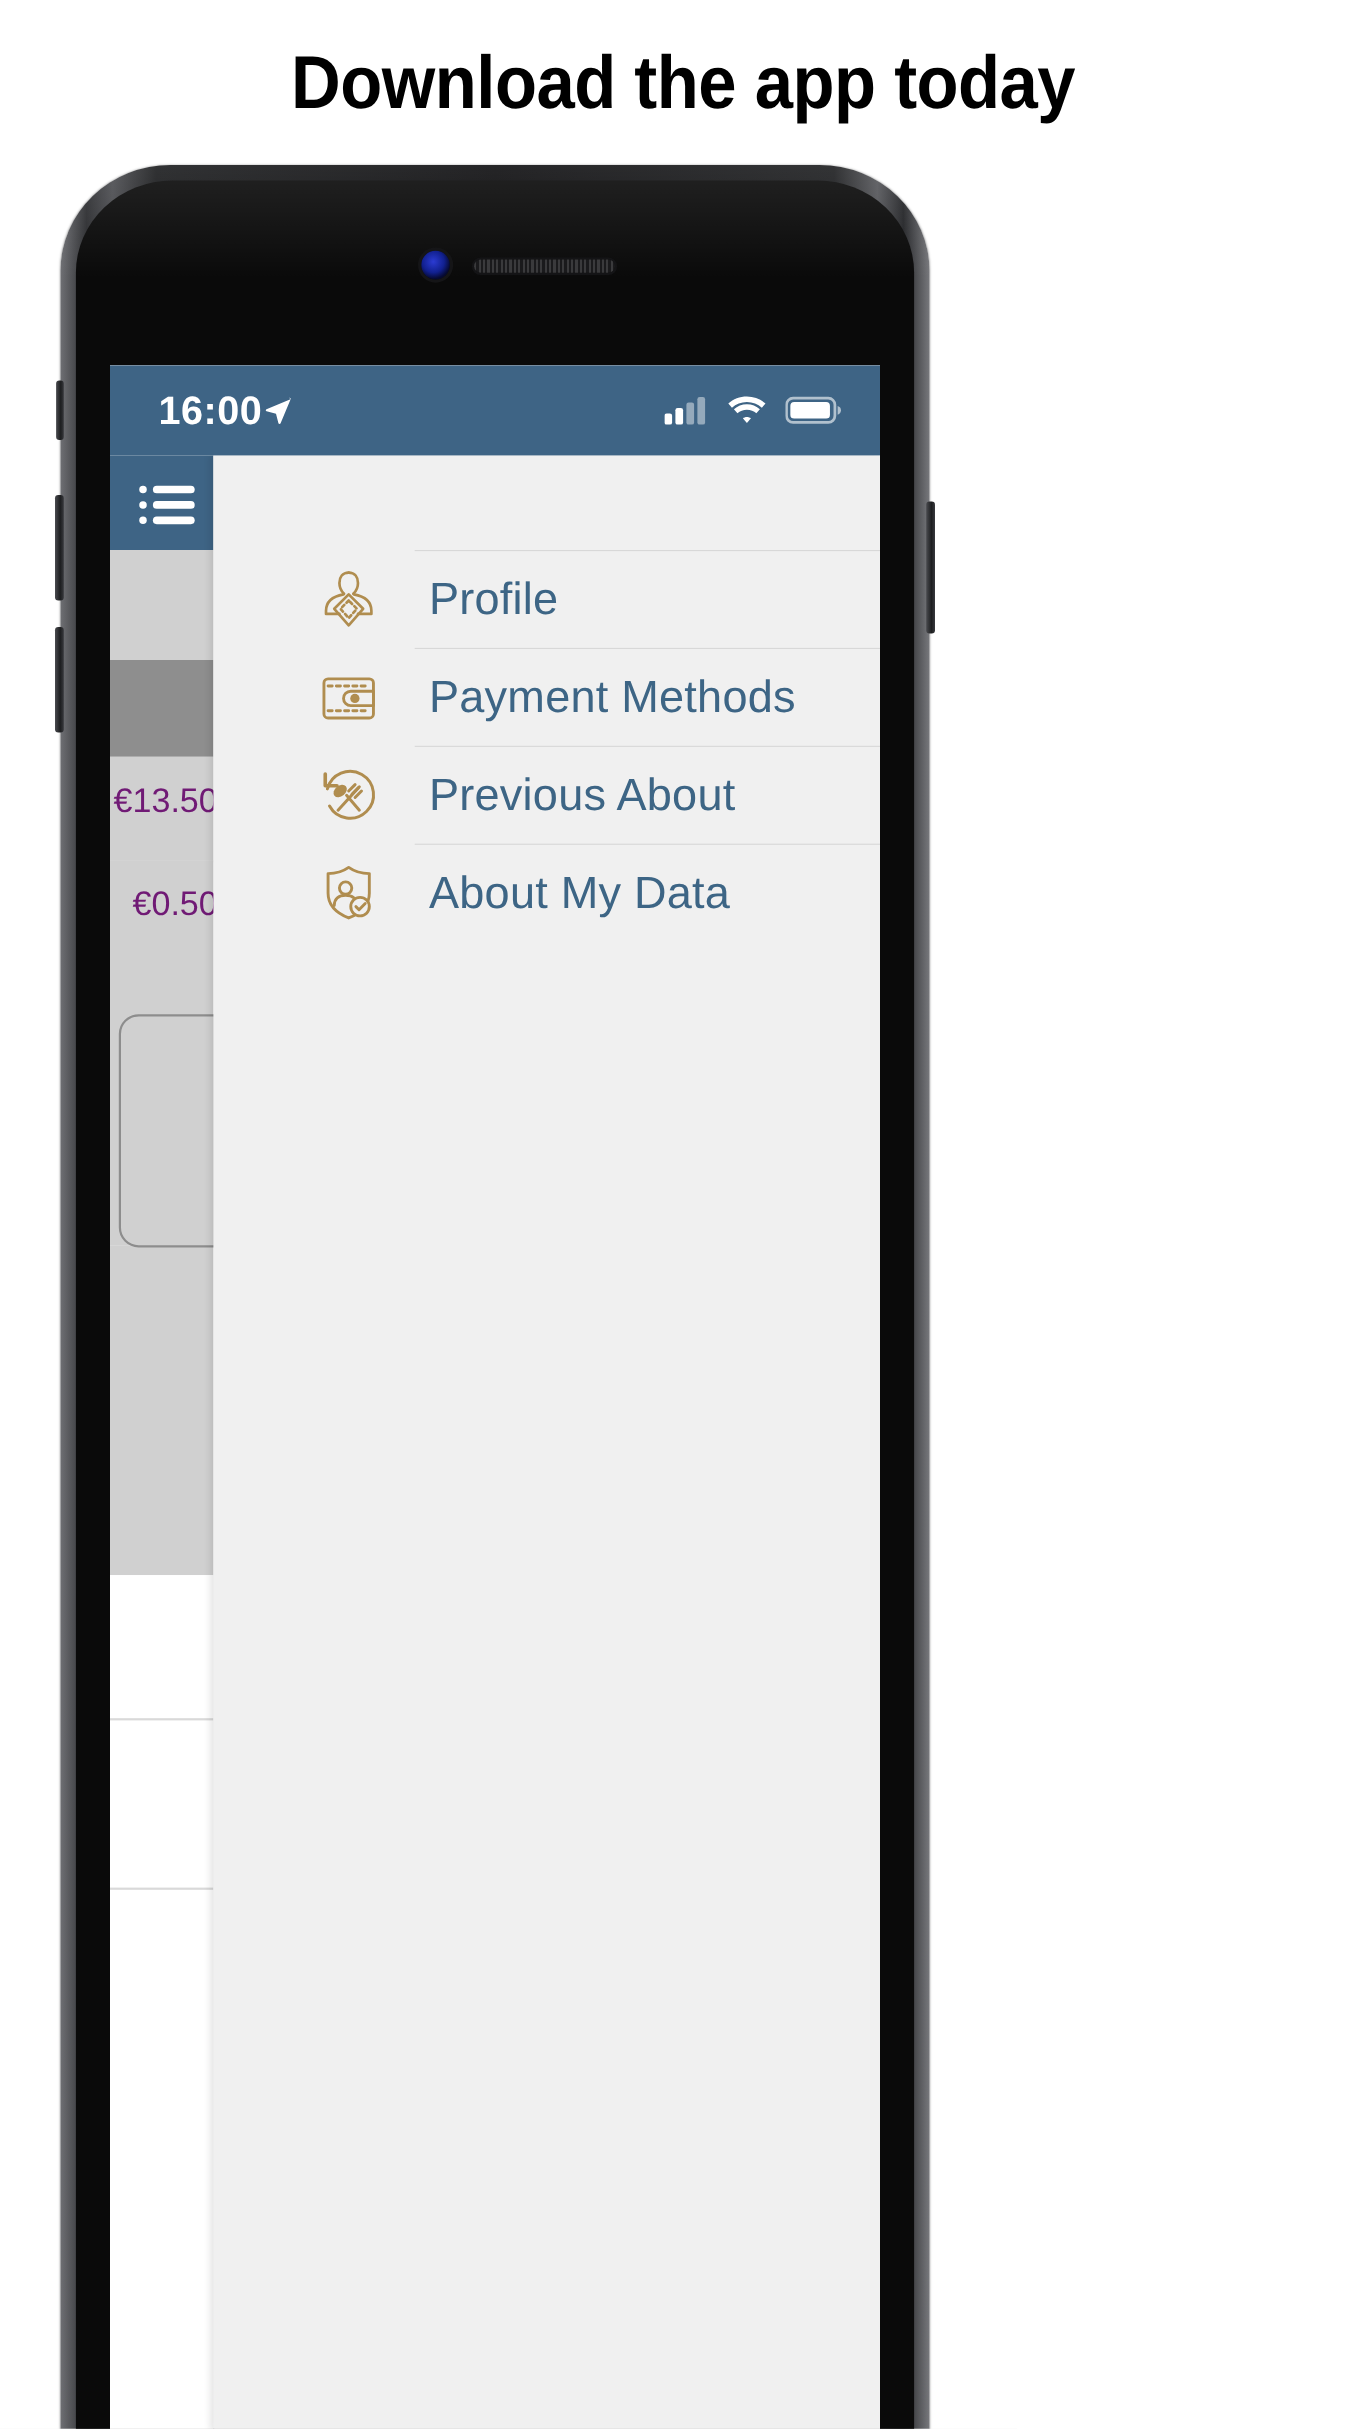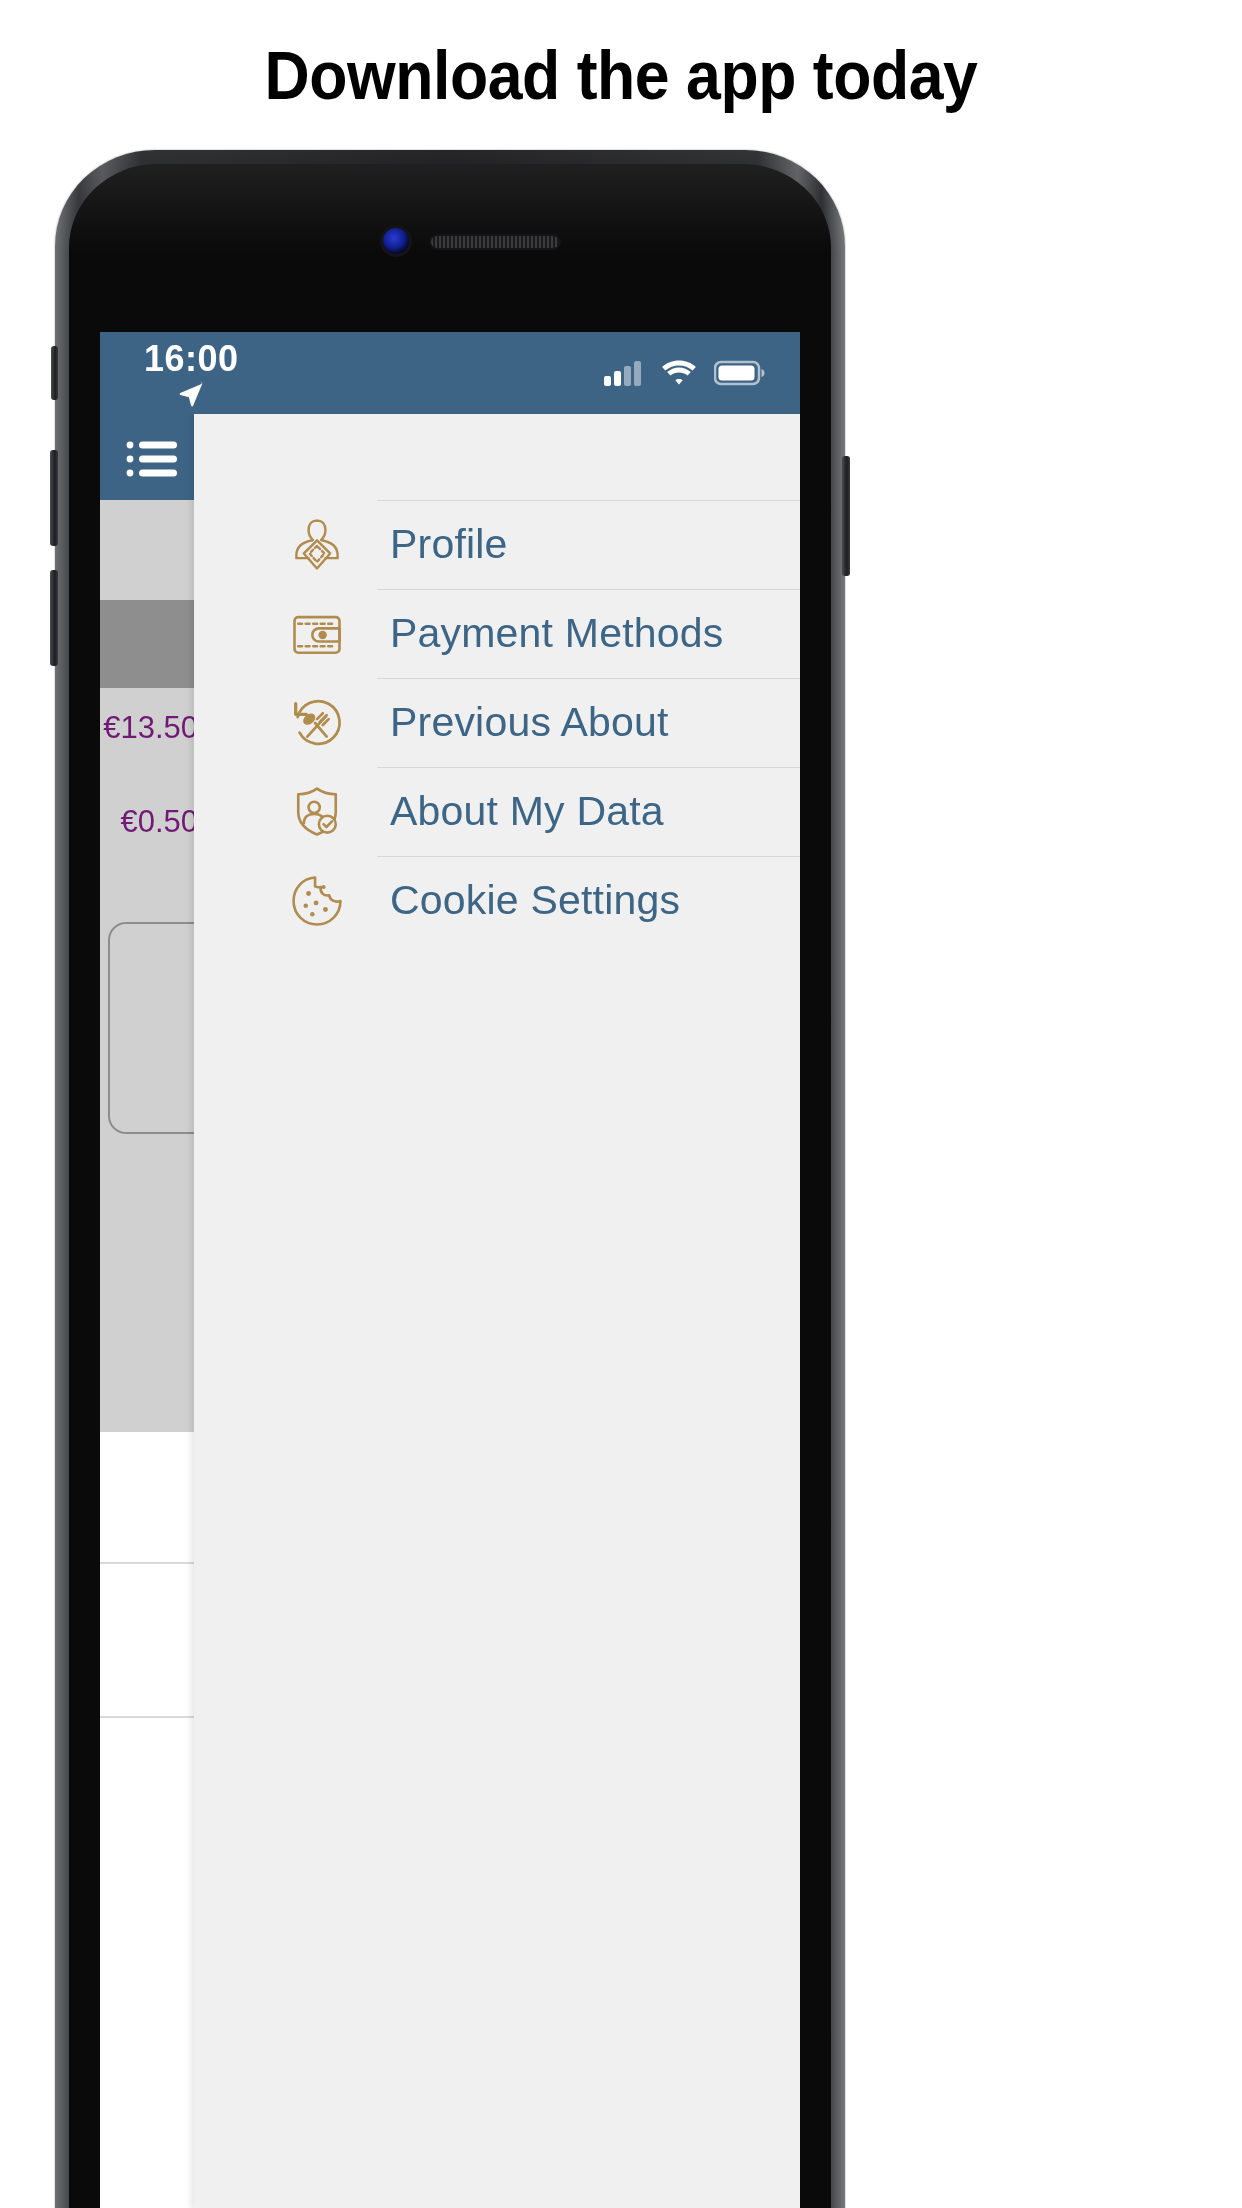--- a/index.html
+++ b/index.html
@@ -81,21 +81,21 @@
   }
 
   
   .statusbar {
     position: absolute; left: 0; top: 0; width: 100%; height: 82px;
     background: #3e6485;
     display: flex; align-items: center; justify-content: space-between;
     padding: 0 34px 0 44px;
     color: #fff;
   }
-  .clock { font-size: 36px; font-weight: 600; letter-spacing: .5px; display:flex; align-items:center; gap:0;flex-direction:column;}
+  .clock { font-size: 36px; font-weight: 600; letter-spacing: .5px; display:flex; align-items:center; gap:0;}
   .loc-arrow { display:block; }
   .status-icons { display: flex; align-items: center; gap: 16px; }
 
   
   .navstrip {
     position: absolute; left: 0; top: 82px; width: 94px; height: 86px;
     background: #3e6485;
   }
   .hamburger {
     position: absolute; left: 26px; top: 108px;
@@ -253,34 +253,20 @@
                 <path d="M32 7c-7 5-14 6-20 6v19c0 13 10 20 20 24 10-4 20-11 20-24V13c-6 0-13-1-20-6z"></path>
                 <circle cx="29" cy="27" r="6"></circle>
                 <path d="M18 44c0-7 5-10 11-10s11 3 11 10"></path>
                 <circle cx="43" cy="45" r="9" fill="#f0f0f0"></circle>
                 <path d="M39 45l3 3 6-6"></path>
               </svg>
             </span>
             <span class="menu-label">About My Data</span>
           </div>
 
-          <div class="menu-item">
-            <span class="menu-icon">
-              <svg width="60" height="60" viewBox="0 0 64 64" fill="none" stroke="#b08d4f" stroke-width="2.8" stroke-linecap="round" stroke-linejoin="round">
-                <path d="M30 7C16 8 7 19 7 32c0 14 11 25 25 25s25-11 25-25c-6 2-11-1-12-6-6 1-10-3-9-9-2 .5-4 .4-6-.6-.2-3.5 0-6.5 0-9z"></path>
-                <circle cx="23" cy="24" r="2.6" fill="#b08d4f" stroke="none"></circle>
-                <circle cx="39" cy="17" r="2.2" fill="#b08d4f" stroke="none"></circle>
-                <circle cx="20" cy="37" r="2.4" fill="#b08d4f" stroke="none"></circle>
-                <circle cx="31" cy="34" r="2.6" fill="#b08d4f" stroke="none"></circle>
-                <circle cx="27" cy="46" r="2.4" fill="#b08d4f" stroke="none"></circle>
-                <circle cx="41" cy="41" r="2.6" fill="#b08d4f" stroke="none"></circle>
-              </svg>
-            </span>
-            <span class="menu-label">Cookie Settings</span>
-          </div>
 
         </div>
       </div>
 
       <div class="statusbar">
         <div class="clock">
           <span>16:00</span>
           <svg class="loc-arrow" width="28" height="28" viewBox="0 0 24 24">
             <path d="M21.5 3.3 2.8 11.1c-.8.3-.7 1.5.1 1.7l7.3 1.9 1.9 7.3c.2.8 1.4.9 1.7.1l7.8-18.7c.3-.7-.4-1.4-1.1-1.1z" fill="#ffffff"></path>
           </svg>

